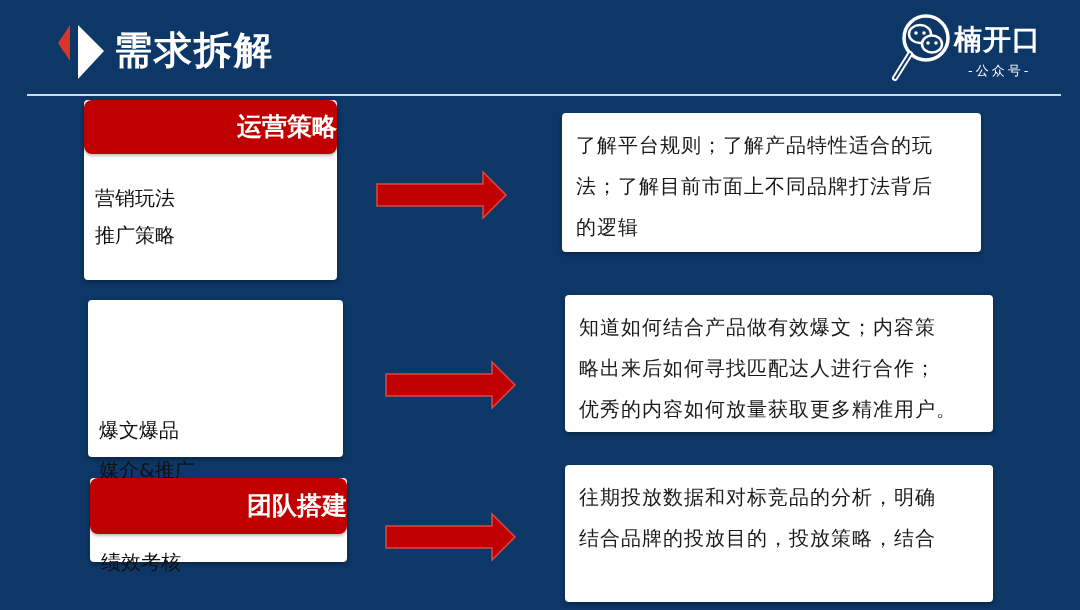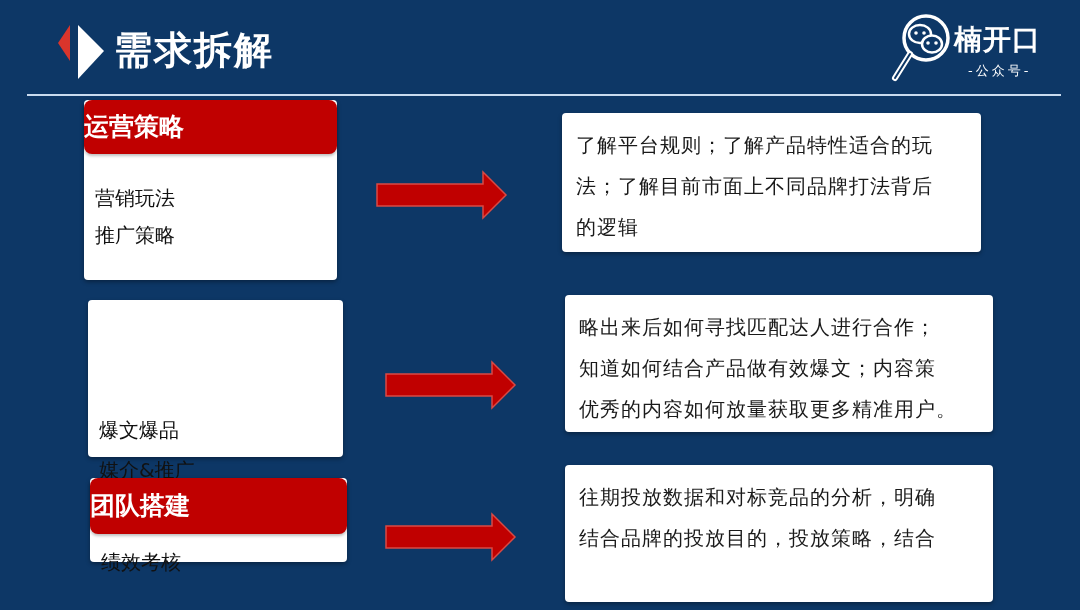--- a/index.html
+++ b/index.html
@@ -20,21 +20,21 @@
   .logo-name { position:absolute; left:64px; top:10px; color:#fff; font-size:28px; font-weight:bold; letter-spacing:1px; line-height:36px; }
   .logo-sub { position:absolute; left:78px; top:50px; color:#fff; font-size:13px; letter-spacing:3px; line-height:18px; }
 
   .card {
     position:absolute; background:#ffffff; border-radius:4px;
     box-shadow:0 2px 4px rgba(0,0,0,0.35);
   }
   .card-head {
     position:absolute; left:0; top:0; right:0;
     background:#c00000; border-radius:8px;
-    color:#fff; font-size:25px; font-weight:bold; text-align:left;
+    color:#fff; font-size:25px; font-weight:bold; text-align:right;
     box-shadow:0 2px 3px rgba(0,0,0,0.25);
   }
   .card-items { position:absolute; left:11px; color:#111; font-size:20px; }
   .card-items div { line-height:37px; }
 
   .arrow { position:absolute; }
 
   .desc {
     position:absolute; background:#ffffff; border-radius:4px;
     box-shadow:0 2px 4px rgba(0,0,0,0.35);
@@ -88,22 +88,22 @@
 <div class="card" style="left:88px; top:300px; width:255px; height:157px;">
   <div class="card-items" style="top:70px;margin-top:40px;">
     <div style="line-height:40px;">爆文爆品</div>
     <div style="line-height:40px;">媒介&amp;推广</div>
   </div>
 </div>
 <svg class="arrow" style="left:384px; top:360px;" width="134" height="50" viewBox="0 0 134 50">
   <polygon points="2,14 108,14 108,2 131,25 108,48 108,36 2,36" fill="#c00000" stroke="#d94a44" stroke-width="1.5"></polygon>
 </svg>
 <div class="desc" style="left:565px; top:295px; width:428px; height:137px;">
+  <div>知道如何结合产品做有效爆文；内容策</div>
   <div>略出来后如何寻找匹配达人进行合作；</div>
-  <div>知道如何结合产品做有效爆文；内容策</div>
   <div>优秀的内容如何放量获取更多精准用户。</div>
 </div>
 
 <div class="card" style="left:90px; top:478px; width:257px; height:84px;">
   <div class="card-head" style="height:56px; line-height:56px;">团队搭建</div>
   <div class="card-items" style="top:66px;">
     <div>绩效考核</div>
   </div>
 </div>
 <svg class="arrow" style="left:384px; top:512px;" width="134" height="50" viewBox="0 0 134 50">

